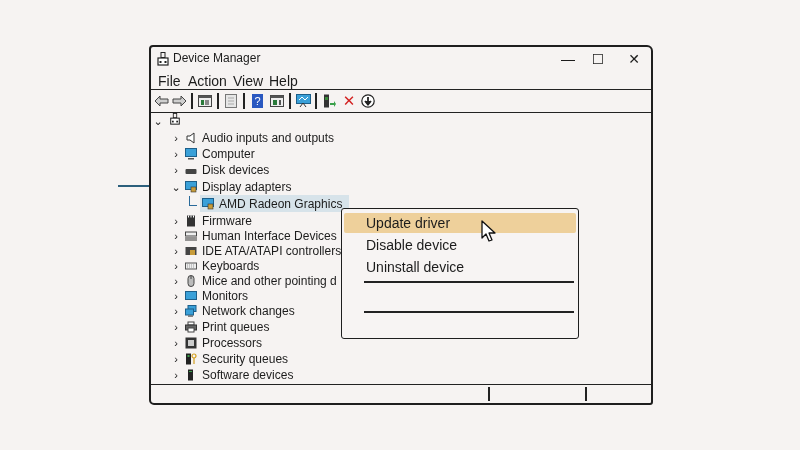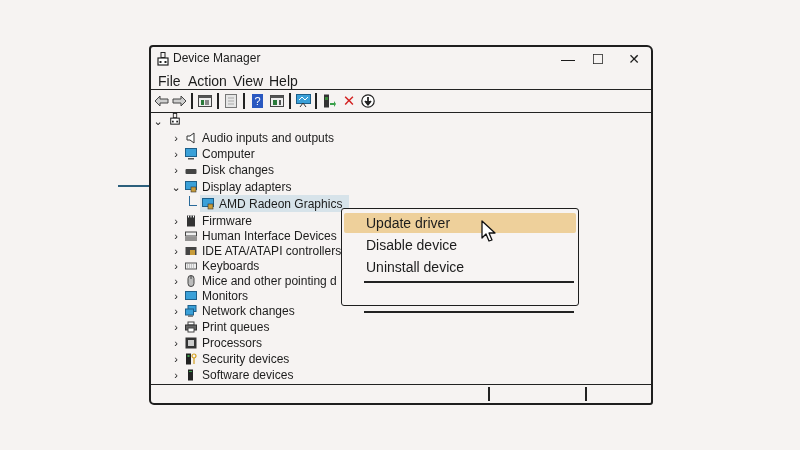--- a/index.html
+++ b/index.html
@@ -19,21 +19,21 @@
   .toolbar{position:absolute;left:0;top:42px;right:0;height:22px;border-top:1.5px solid #222;border-bottom:1.5px solid #222;}
   .tb{position:absolute;top:3px;width:16px;height:16px;display:flex;align-items:center;justify-content:center;}
   .tb-sep{position:absolute;top:3px;width:1.5px;height:16px;background:#222;}
   .tree{position:absolute;left:0;top:66px;right:0;height:272px;}
   .row{position:absolute;height:16px;font-size:12px;line-height:16px;white-space:nowrap;}
   .chev{position:absolute;width:10px;text-align:center;font-size:11px;}
   .ico{position:absolute;top:2px;width:12px;height:12px;}
   .lbl{position:absolute;top:0;}
   .statusbar{position:absolute;left:0;right:0;bottom:0;height:18px;border-top:1.5px solid #222;}
   .sb-div{position:absolute;top:2px;width:1.5px;height:14px;background:#222;}
-  .ctx{position:absolute;left:341px;top:208px;width:238px;height:98px;background:#f7f4f3;
+  .ctx{position:absolute;left:341px;top:208px;width:238px;height:131px;background:#f7f4f3;
        border:1.5px solid #1e1e1e;border-radius:3px;box-sizing:border-box;}
   .ctx-item{position:absolute;left:2px;right:2px;height:20px;font-size:14px;line-height:20px;padding-left:22px;box-sizing:border-box;}
   .ctx-item.hl{background:#eed09b;border-radius:2px;}
   .ctx-sep{position:absolute;left:22px;right:4px;height:1.5px;background:#222;}
   .arrow{position:absolute;left:118px;top:185px;width:48px;height:2px;background:#2c5f7c;}
   .arrow:after{content:"";position:absolute;right:-1px;top:-4px;width:7px;height:7px;border-right:2px solid #2c5f7c;border-top:2px solid #2c5f7c;transform:rotate(45deg);}
 </style>
 </head>
 <body>
 
@@ -159,21 +159,21 @@
           <rect x="3" y="10" width="6" height="1.5" fill="#555"></rect>
         </svg>
       <span class="lbl" style="left:31px">Computer</span>
     </div>
 
     <div class="row" style="left:20px;top:49px;">
       <span class="chev" style="left:0">›</span>
       <svg class="ico" style="left:14px" viewBox="0 0 12 12">
           <rect x="0.5" y="5" width="11" height="5" rx="1" fill="#444"></rect>
         </svg>
-      <span class="lbl" style="left:31px">Disk changes</span>
+      <span class="lbl" style="left:31px">Disk devices</span>
     </div>
 
     <div class="row" style="left:20px;top:66px;">
       <span class="chev" style="left:0">⌄</span>
       <svg class="ico" style="left:14px" viewBox="0 0 12 12">
           <rect x="0.5" y="0.5" width="11" height="8" fill="#3aa0d8" stroke="#1d5f8a"></rect>
           <rect x="6" y="6" width="5" height="5" fill="#c89c3a" stroke="#333" stroke-width="0.6"></rect>
         </svg>
       <span class="lbl" style="left:31px">Display adapters</span>
     </div>
@@ -274,21 +274,21 @@
     </div>
 
     <div class="row" style="left:20px;top:238px;">
       <span class="chev" style="left:0">›</span>
       <svg class="ico" style="left:14px" viewBox="0 0 12 12">
           <rect x="1" y="0.5" width="5" height="11" fill="#222"></rect>
           <rect x="2.5" y="2" width="2" height="2" fill="#3aa04a"></rect>
           <circle cx="9" cy="3" r="2" fill="none" stroke="#d4a020" stroke-width="1.2"></circle>
           <line x1="9" y1="5" x2="9" y2="11" stroke="#d4a020" stroke-width="1.2"></line>
         </svg>
-      <span class="lbl" style="left:31px">Security devices</span>
+      <span class="lbl" style="left:31px">Security queues</span>
     </div>
 
     <div class="row" style="left:20px;top:254px;">
       <span class="chev" style="left:0">›</span>
       <svg class="ico" style="left:14px" viewBox="0 0 12 12">
           <rect x="3" y="0.5" width="5" height="11" fill="#222"></rect>
           <rect x="4" y="2" width="3" height="1" fill="#3aa04a"></rect>
         </svg>
       <span class="lbl" style="left:31px">Software devices</span>
     </div>

